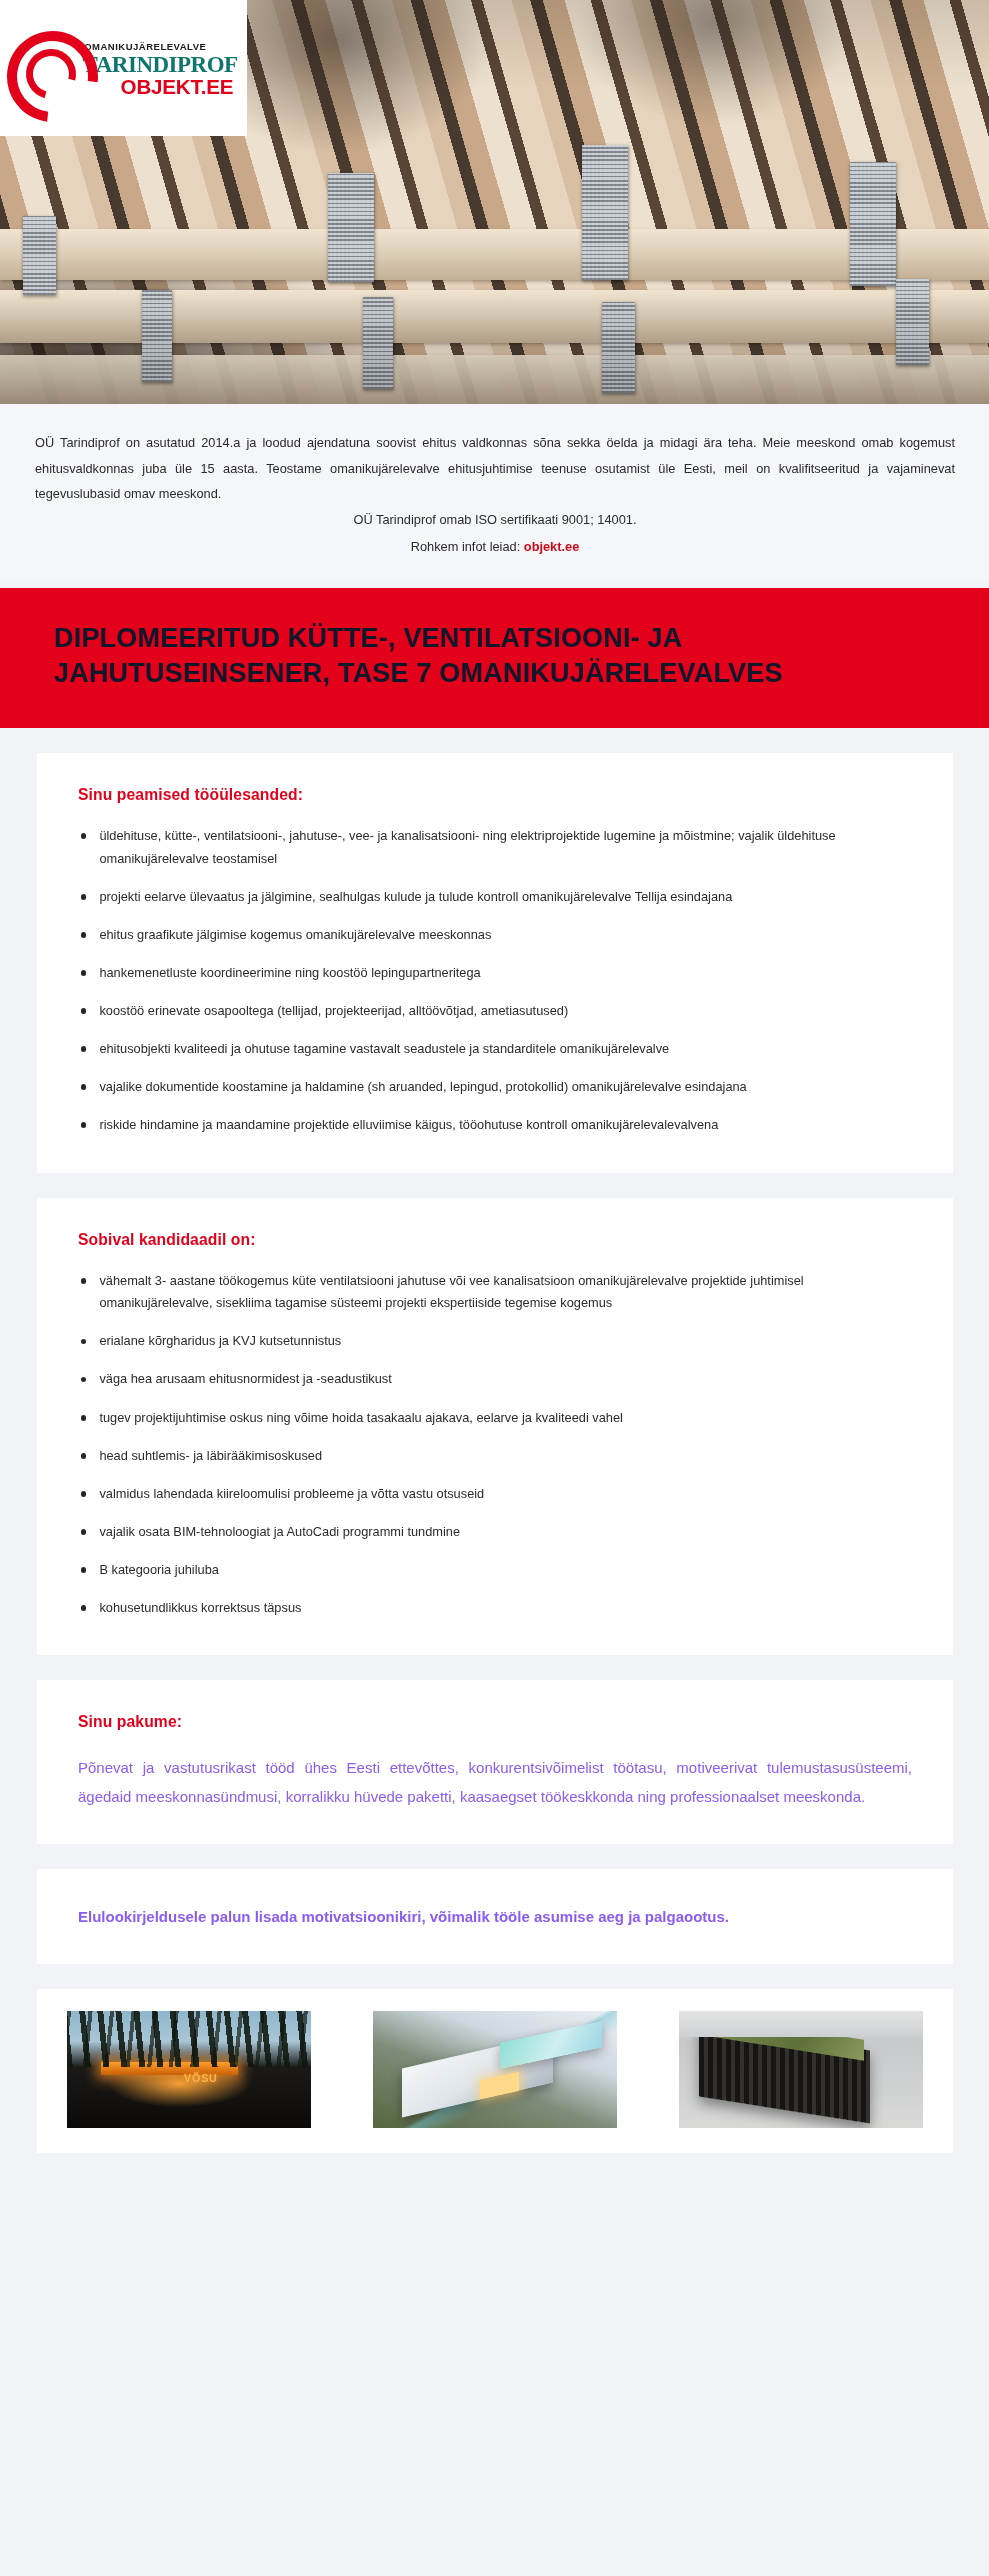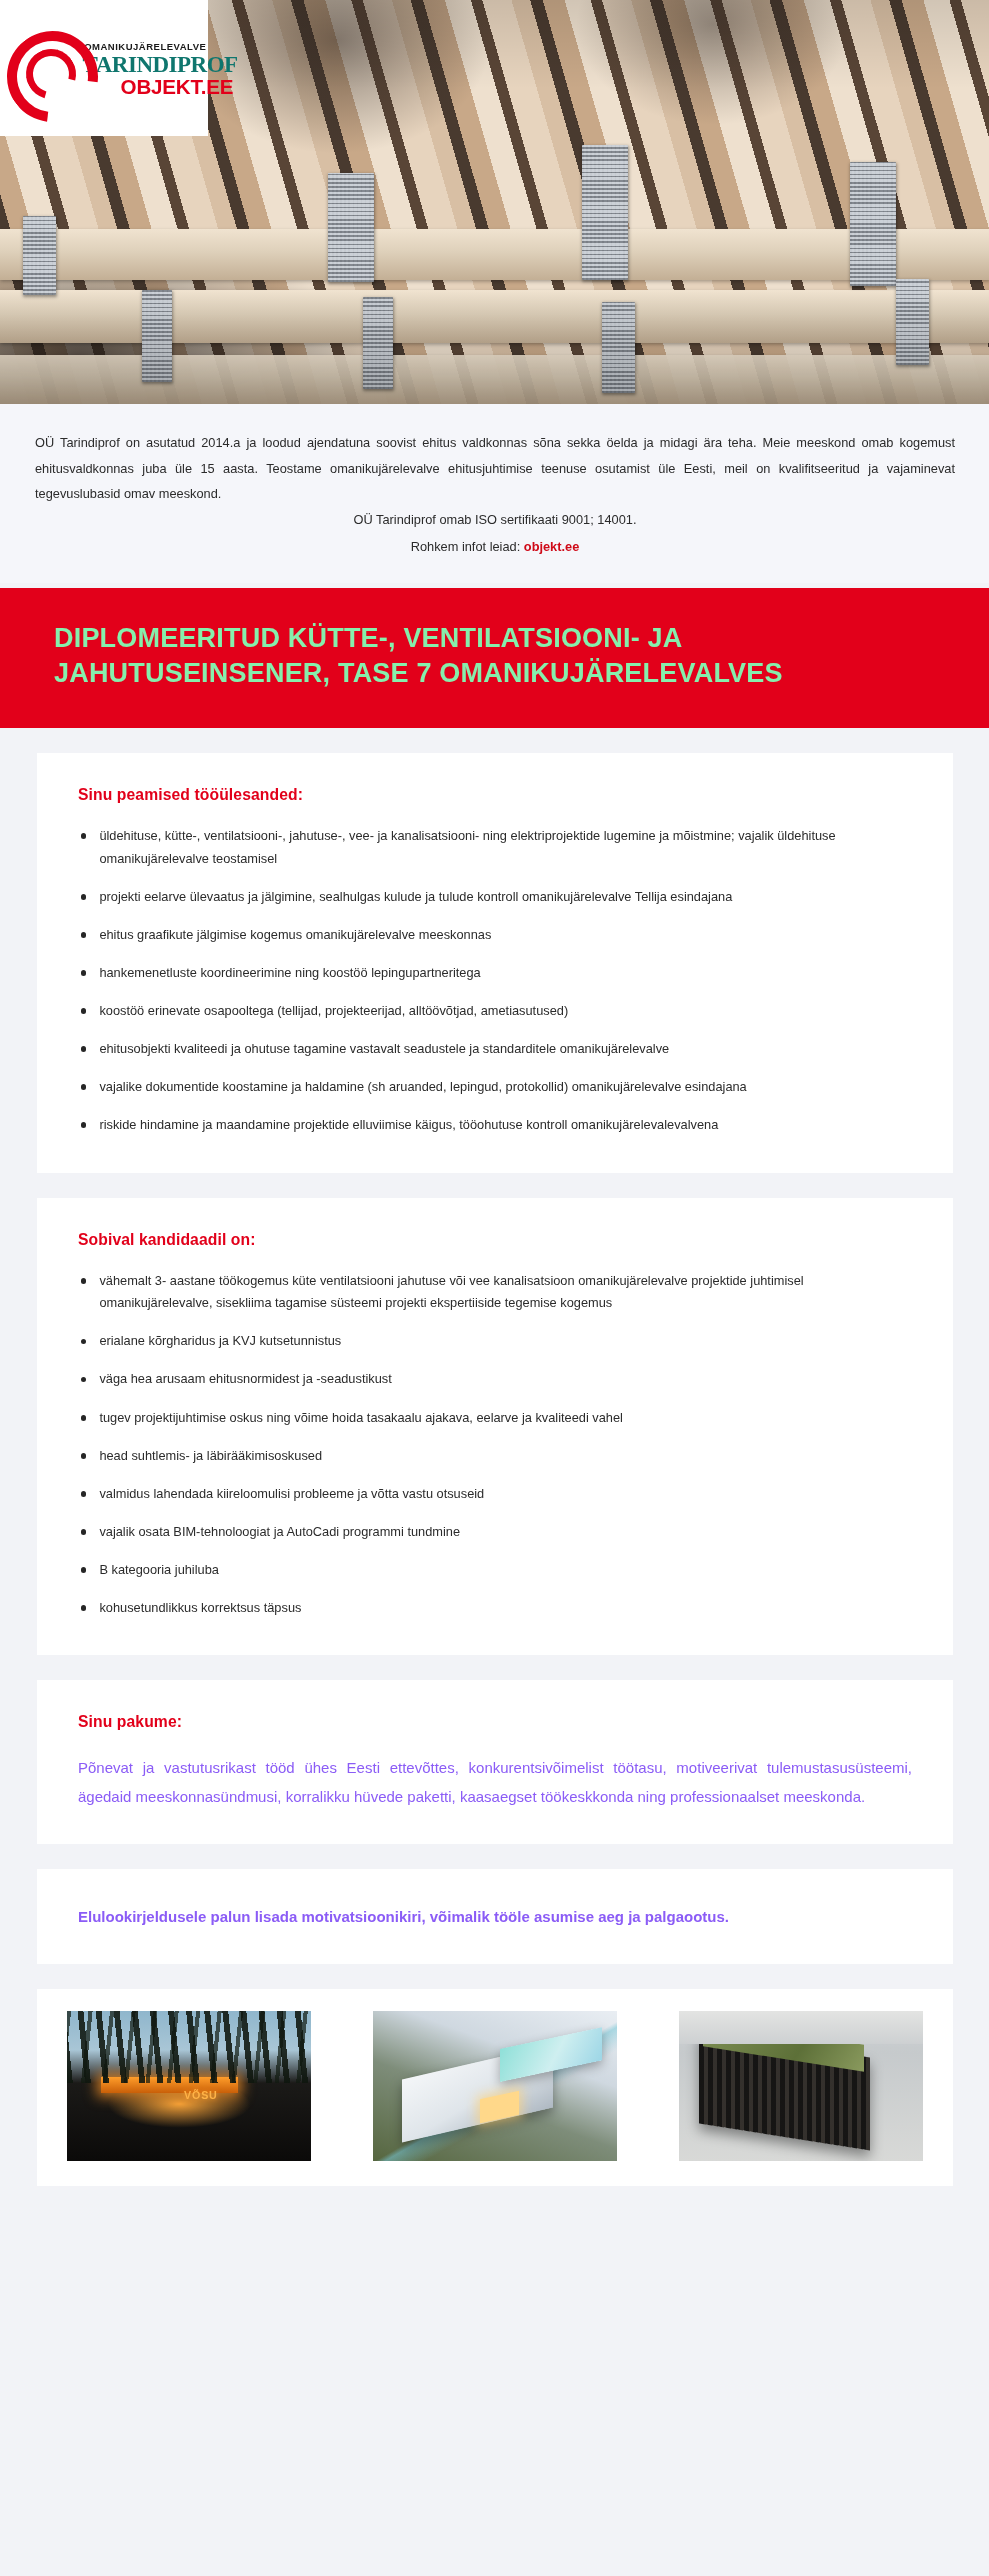--- a/index.html
+++ b/index.html
@@ -69,21 +69,21 @@
   }
   .hero-vignette {
     position: absolute; inset: 0;
     background: linear-gradient(180deg, rgba(0,0,0,.12) 0%, rgba(0,0,0,0) 22%, rgba(0,0,0,0) 72%, rgba(0,0,0,.20) 100%);
   }
 
   
   .logo-box {
     position: absolute;
     top: 0; left: 0;
-    width: 208px;
+    width: 247px;
     height: 136px;
     background: #ffffff;
     display: flex;
     align-items: center;
     padding-left: 5px;
     z-index: 5;
   }
   .logo-swoosh {
     position: relative;
     width: 76px;
@@ -155,21 +155,21 @@
     text-decoration: none;
   }
 
   
   .banner {
     background: #e2001a;
     padding: 33px 54px 36px 54px;
     margin-top: 5px;
   }
   .banner h1 {
-    color: #86efac;
+    color: #0f172a;
     font-size: 27px;
     font-weight: 700;
     line-height: 1.32;
     letter-spacing: 0.2px;
     text-transform: uppercase;
   }
 
   
   .card {
     background: #ffffff;
@@ -219,21 +219,21 @@
   .gallery {
     background: #ffffff;
     margin: 25px 37px 0 37px;
     padding: 21.4px 30px 25px 30px;
     display: flex;
     justify-content: space-between;
     gap: 21.4px;
   }
   .gallery-item {
     width: 244px;
-    height: 150px;
+    height: 117px;
     overflow: hidden;
     position: relative;
     background: #2a2a2a;
   }
 
   
   .thumb-1 {
     position: absolute; inset: 0;
     background:
       radial-gradient(ellipse 99px 33px at 46% 62%, rgba(255,168,58,.95), rgba(255,140,30,0) 72%),

